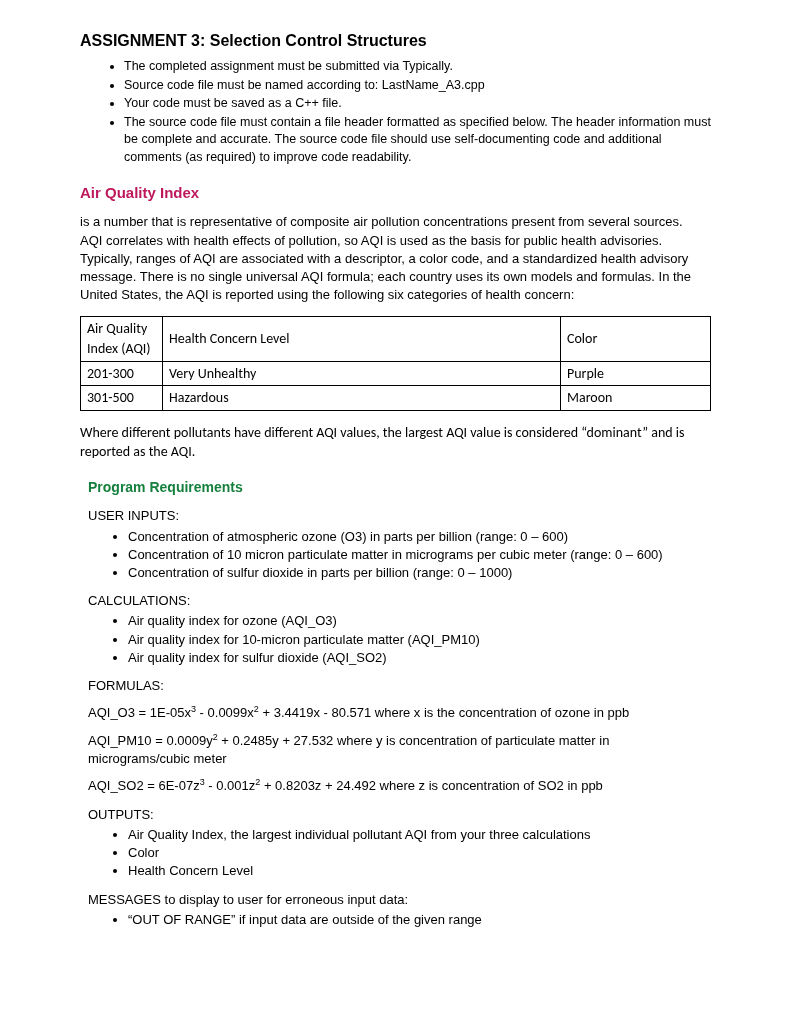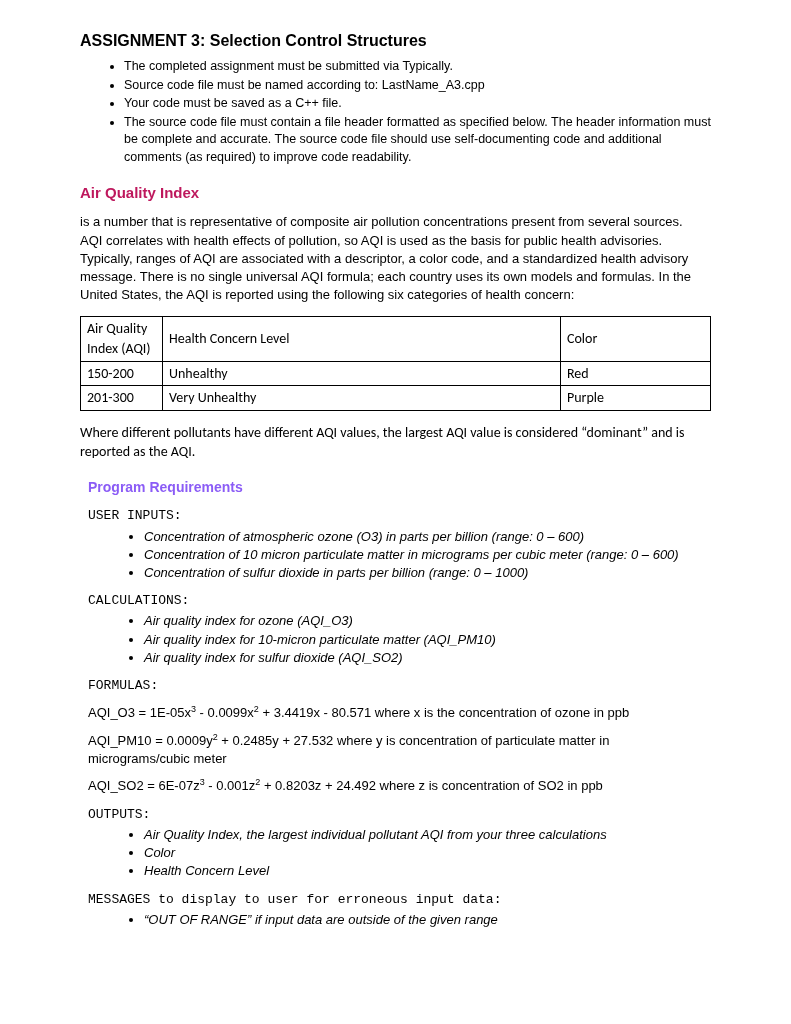--- a/index.html
+++ b/index.html
@@ -23,21 +23,21 @@
     }
     h2.red {
       font-size: 15px;
       font-weight: bold;
       color: #be185d;
       margin: 16px 0 10px 0;
     }
     h2.red-sub {
       font-size: 14px;
       font-weight: bold;
-      color: #8b5cf6;
+      color: #15803d;
       margin: 16px 0 10px 8px;
     }
     ul.top-bullets {
       list-style: disc;
       margin-left: 44px;
       margin-bottom: 8px;
     }
     ul.top-bullets li {
       margin-bottom: 1px;
       font-size: 12.5px;
@@ -63,27 +63,25 @@
     table.aqi .col2 { width: auto; }
     table.aqi .col3 { width: 150px; }
     p.note {
       font-family: Calibri, Arial, sans-serif;
       font-size: 14px;
       margin: 10px 0 14px 0;
     }
     .section-label {
       font-size: 13px;
       margin: 10px 0 2px 8px;
-      font-family: Liberation Mono, monospace;
     }
     ul.inner {
       list-style: disc;
-      margin-left: 64px;
+      margin-left: 48px;
       margin-bottom: 8px;
-      font-style: italic;
     }
     ul.inner li {
       font-size: 13px;
       margin-bottom: 0;
     }
     p.formula {
       font-size: 13px;
       margin: 8px 0 8px 8px;
     }
     sup {
@@ -108,28 +106,28 @@
 <p class="body">is a number that is representative of composite air pollution concentrations present from several sources.  AQI correlates with health effects of pollution, so AQI is used as the basis for public health advisories.  Typically, ranges of AQI are associated with a descriptor, a color code, and a standardized health advisory message.  There is no single universal AQI formula; each country uses its own models and formulas.  In the United States, the AQI is reported using the following six categories of health concern:</p>
 
 <table class="aqi">
   <tbody>
       <tr>
     <td class="col1">Air Quality Index (AQI)</td>
     <td class="col2">Health Concern Level</td>
     <td class="col3">Color</td>
   </tr>
   <tr>
-    <td>150-200</td>
-    <td>Unhealthy</td>
-    <td>Red</td>
-  </tr>
-  <tr>
     <td>201-300</td>
     <td>Very Unhealthy</td>
     <td>Purple</td>
+  </tr>
+  <tr>
+    <td>301-500</td>
+    <td>Hazardous</td>
+    <td>Maroon</td>
   </tr>
 </tbody>
   </table>
 
 <p class="note">Where different pollutants have different AQI values, the largest AQI value is considered “dominant” and is reported as the AQI.</p>
 
 <h2 class="red-sub">Program Requirements</h2>
 
 <p class="section-label">USER INPUTS:</p>
 <ul class="inner">

